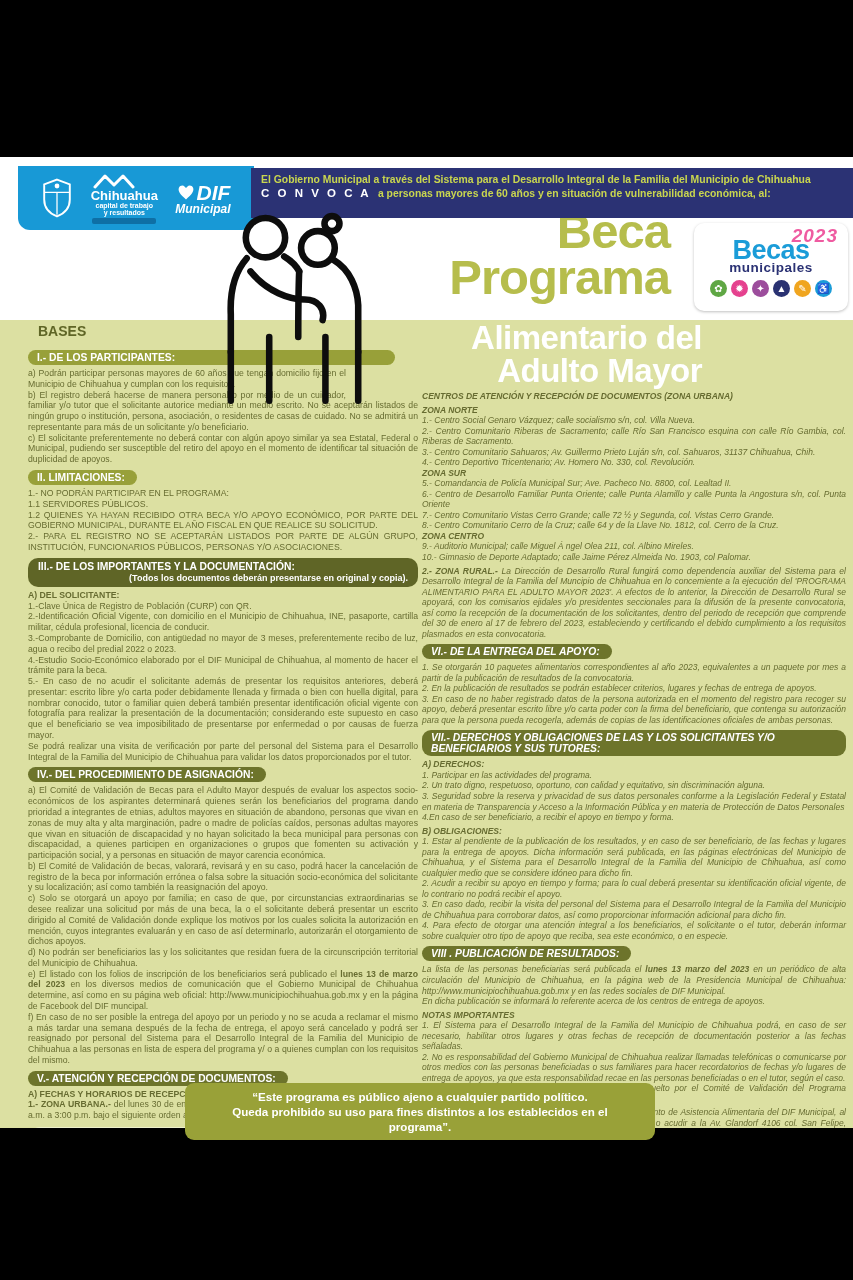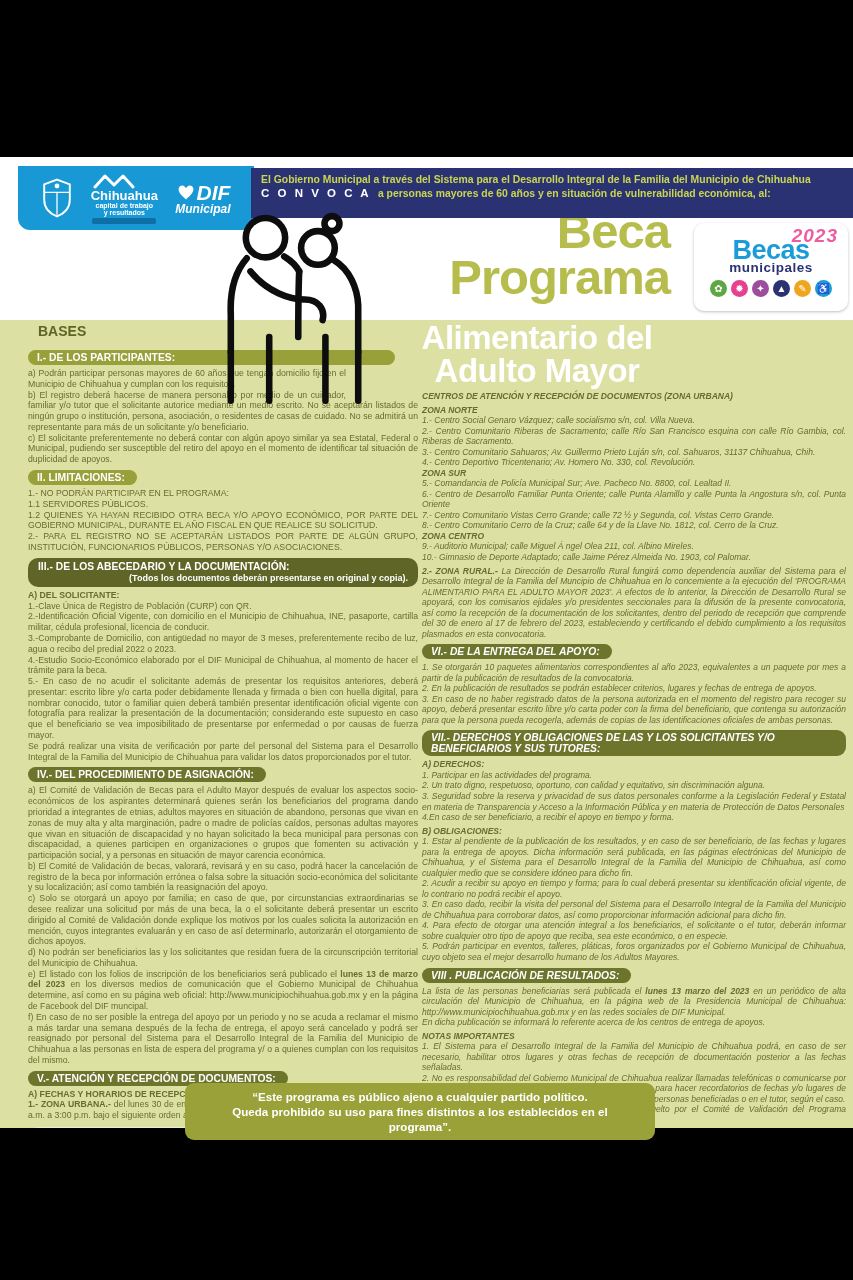--- a/index.html
+++ b/index.html
@@ -24,21 +24,21 @@
   .navy-banner{position:absolute;left:251px;top:11px;width:602px;height:50px;background:#2b3274;
                padding:6px 8px 0 10px;z-index:3;}
   .nb1{color:#c9d64f;font-size:10.4px;font-weight:bold;white-space:nowrap;}
   .nb2{margin-top:2px;color:#c9d64f;font-size:10.4px;font-weight:bold;}
   .nb2 .convoca{color:#ffffff;font-size:11.5px;letter-spacing:2.5px;margin-right:4px;}
 
   
   .pictogram{position:absolute;left:213px;top:44px;width:178px;height:212px;z-index:5;}
   .title-right{position:absolute;left:360px;top:52px;width:310px;text-align:right;
                color:#b6bd4c;font-size:49px;font-weight:bold;line-height:0.93;letter-spacing:-1px;z-index:2;}
-  .title-band{position:absolute;left:372px;top:164px;width:330px;text-align:center;color:#ffffff;
+  .title-band{position:absolute;left:372px;top:164px;width:330px;text-align:right;color:#ffffff;
               font-size:33px;font-weight:bold;line-height:1.0;letter-spacing:-0.5px;z-index:2;}
   .badge{position:absolute;left:694px;top:66px;width:154px;height:88px;background:#fff;border-radius:10px;
          box-shadow:0 1px 3px rgba(0,0,0,.25);padding:4px 8px 0;z-index:4;text-align:center;line-height:1;}
   .badge .yr{position:absolute;right:10px;top:3px;color:#ef5ba1;font-size:19px;font-weight:bold;
              font-style:italic;letter-spacing:1px;}
   .badge .w1{color:#1b9cd8;font-size:27px;font-weight:bold;margin-top:10px;letter-spacing:-0.5px;}
   .badge .w2{color:#2b3274;font-size:13.5px;font-weight:bold;margin-top:-3px;letter-spacing:0.5px;}
   .dots{display:flex;justify-content:center;gap:4px;margin-top:5px;}
   .dot{width:17px;height:17px;border-radius:50%;color:#fff;font-size:10px;line-height:17px;text-align:center;}
   .d0{background:#5fa744}.d1{background:#e5418e}.d2{background:#9c4d9c}
@@ -168,21 +168,21 @@
       <p class="p">b) El registro deberá hacerse de manera personal o por medio de un cuidador, familiar y/o tutor que el solicitante autorice mediante un medio escrito. No se aceptarán listados de ningún grupo o institución, persona, asociación, o residentes de casas de cuidado. No se admitirá un representante para más de un solicitante y/o beneficiario.</p>
       <p class="p">c) El solicitante preferentemente no deberá contar con algún apoyo similar ya sea Estatal, Federal o Municipal, pudiendo ser susceptible del retiro del apoyo en el momento de identificar tal situación de duplicidad de apoyos.</p>
 
       <div class="pill">II. LIMITACIONES:</div>
       <p class="p">1.- NO PODRÁN PARTICIPAR EN EL PROGRAMA:</p>
       <p class="p">1.1 SERVIDORES PÚBLICOS.</p>
       <p class="p">1.2 QUIENES YA HAYAN RECIBIDO OTRA BECA Y/O APOYO ECONÓMICO, POR PARTE DEL GOBIERNO MUNICIPAL, DURANTE EL AÑO FISCAL EN QUE REALICE SU SOLICITUD.</p>
       <p class="p">2.- PARA EL REGISTRO NO SE ACEPTARÁN LISTADOS POR PARTE DE ALGÚN GRUPO, INSTITUCIÓN, FUNCIONARIOS PÚBLICOS, PERSONAS Y/O ASOCIACIONES.</p>
 
       <div class="box3">
-        <div class="l1">III.- DE LOS ABECEDARIO Y LA DOCUMENTACIÓN:</div>
+        <div class="l1">III.- DE LOS IMPORTANTES Y LA DOCUMENTACIÓN:</div>
         <div class="l2">(Todos los documentos deberán presentarse en original y copia).</div>
       </div>
       <p class="p lbl">A)   DEL SOLICITANTE:</p>
       <p class="p">1.-Clave Única de Registro de Población (CURP) con QR.</p>
       <p class="p">2.-Identificación Oficial Vigente, con domicilio en el Municipio de Chihuahua, INE,  pasaporte, cartilla militar, cédula profesional, licencia de conducir.</p>
       <p class="p">3.-Comprobante de Domicilio, con antigüedad no mayor de 3  meses, preferentemente recibo de luz, agua o recibo del predial 2022 o 2023.</p>
       <p class="p">4.-Estudio Socio-Económico elaborado por el DIF Municipal de Chihuahua, al momento de hacer el trámite para la beca.</p>
       <p class="p">5.- En caso de no acudir el solicitante además de presentar los requisitos anteriores, deberá presentar: escrito libre y/o carta poder debidamente llenada y firmada o bien con huella digital, para nombrar conocido, tutor o familiar quien deberá también presentar identificación oficial vigente con fotografía para realizar la presentación de la documentación; considerando este supuesto en caso que el beneficiario se vea imposibilitado de presentarse por enfermedad o por causas de fuerza mayor.</p>
       <p class="p">Se podrá realizar una visita de verificación por parte del personal del Sistema para el Desarrollo Integral de la Familia del Municipio de Chihuahua para validar los datos proporcionados por el tutor.</p>
 
@@ -255,21 +255,20 @@
       <p class="p lbl">A) DERECHOS:</p>
       <p class="p">1. Participar en las actividades del programa.</p>
       <p class="p">2. Un trato digno, respetuoso, oportuno, con calidad y equitativo, sin discriminación alguna.</p>
       <p class="p">3. Seguridad  sobre la reserva y privacidad de sus datos personales conforme a la Legislación Federal y Estatal en materia de Transparencia y Acceso a la Información Pública y en materia de Protección de Datos Personales</p>
       <p class="p">4.En caso de ser beneficiario, a recibir el apoyo en tiempo y forma.</p>
       <p class="p lbl gap">B) OBLIGACIONES:</p>
       <p class="p">1. Estar al pendiente de la publicación de los resultados, y en caso de ser beneficiario, de las fechas y lugares para la entrega de apoyos. Dicha información será publicada, en las páginas electrónicas del Municipio de Chihuahua, y el Sistema para el Desarrollo Integral de la Familia del Municipio de Chihuahua, así como cualquier medio que se considere idóneo para dicho fin.</p>
       <p class="p">2. Acudir a recibir su apoyo en tiempo y forma; para lo cual deberá presentar su identificación oficial vigente, de lo contrario no podrá recibir el apoyo.</p>
       <p class="p">3. En caso dado, recibir la visita del personal del Sistema para el Desarrollo Integral de la Familia del Municipio de Chihuahua para corroborar datos, así como proporcionar información adicional para dicho fin.</p>
       <p class="p">4. Para efecto de otorgar una atención integral a los beneficiarios, el solicitante o el tutor, deberán informar sobre cualquier otro tipo de apoyo que reciba, sea este económico, o en especie.</p>
-      <p class="p">5. Podrán participar en eventos, talleres, pláticas, foros organizados por el Gobierno Municipal de Chihuahua, cuyo objeto sea el mejor desarrollo humano de los Adultos Mayores.</p>
 
       <div class="pill dark">VIII . PUBLICACIÓN DE RESULTADOS:</div>
       <p class="p"><span>La lista de las personas beneficiarias será publicada el </span><span class="b">lunes 13 marzo del 2023</span><span> en un periódico de alta circulación del Municipio de Chihuahua, en la página web de la Presidencia Municipal de Chihuahua: http://www.municipiochihuahua.gob.mx  y en las redes sociales de DIF Municipal.</span></p>
       <p class="p">En dicha publicación se informará lo referente acerca de los centros de entrega de apoyos.</p>
 
       <p class="p lbl gap">NOTAS  IMPORTANTES</p>
       <p class="p">1. El Sistema para el Desarrollo Integral de la Familia del Municipio de Chihuahua podrá, en caso de ser necesario, habilitar otros lugares y otras fechas de recepción de documentación posterior a las fechas señaladas.</p>
       <p class="p">2. No es responsabilidad del Gobierno Municipal de Chihuahua realizar llamadas telefónicas o comunicarse por otros medios con las personas beneficiadas o sus familiares para hacer recordatorios de fechas y/o lugares de entrega de apoyos, ya que esta responsabilidad recae en las personas beneficiadas o en el tutor, según el caso.</p>
       <p class="p">3. LLo no previsto en la presente convocatoria será resuelto por el Comité de Validación del Programa Alimentario para el Adulto Mayor 2023.</p>
       <p class="p gap">Para mayor información favor de comunicarse al Departamento de Asistencia Alimentaria del DIF Municipal, al teléfono: 614- 200-48-00 o al 072 extensión 2232 o 2239, o acudir a la Av. Glandorf 4106 col. San Felipe, Chihuahua, Chih., o visitar la página web http://www.municipiochihuahua.gob.mx y el Facebook de DIF Municipal.</p>

